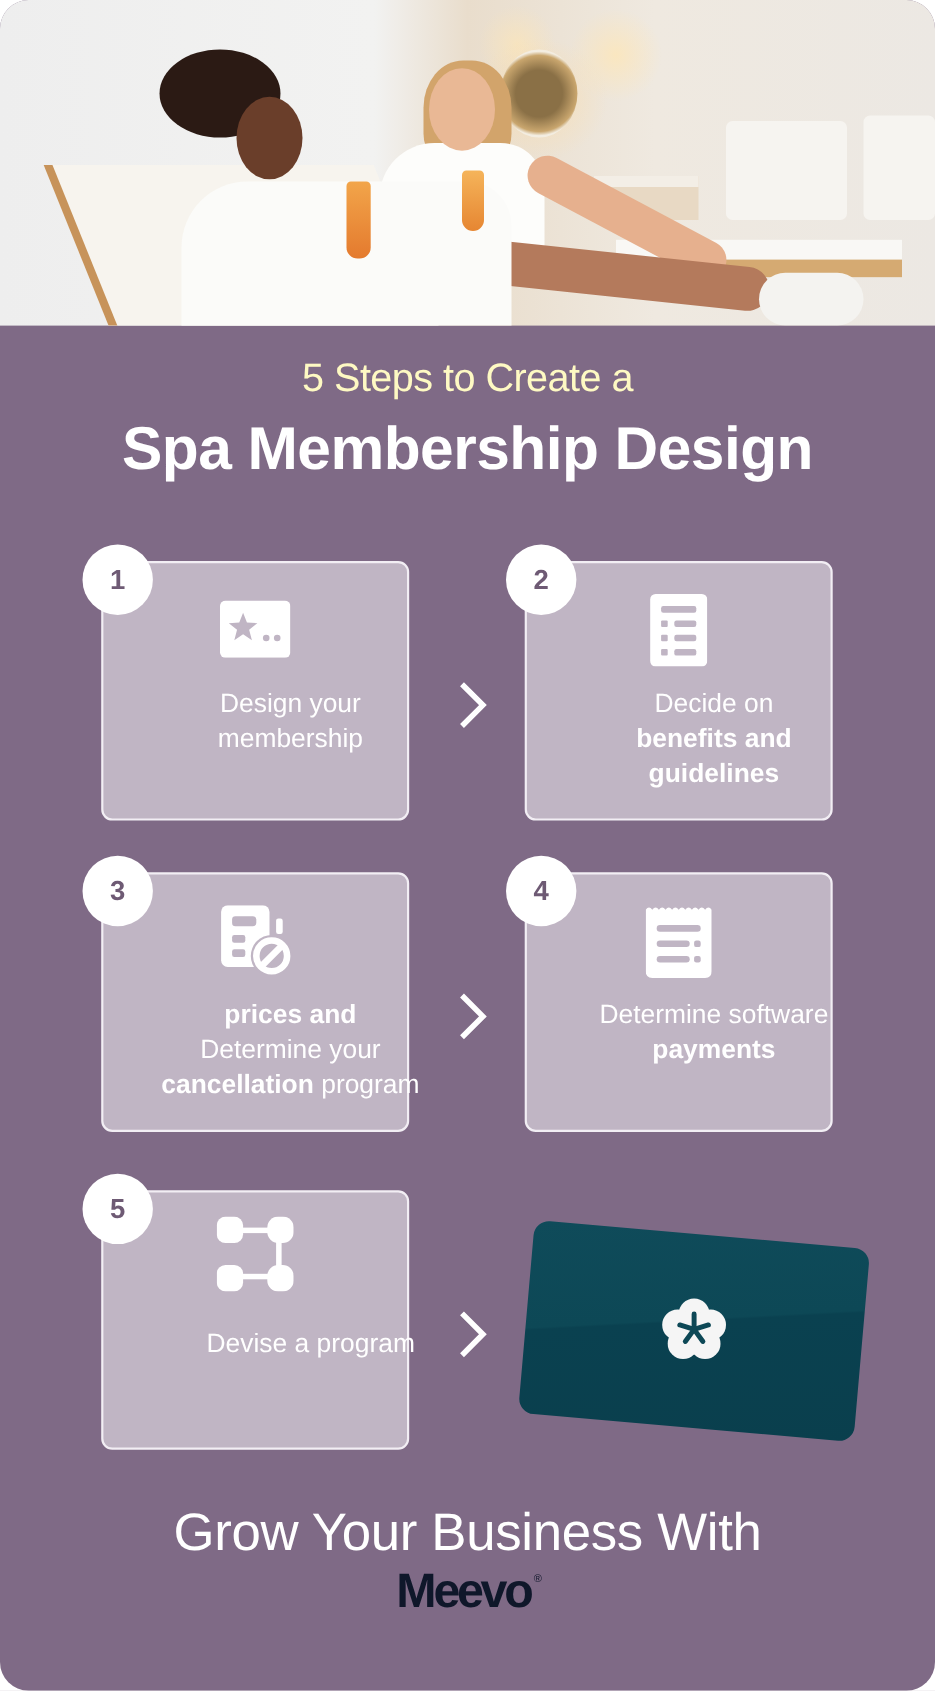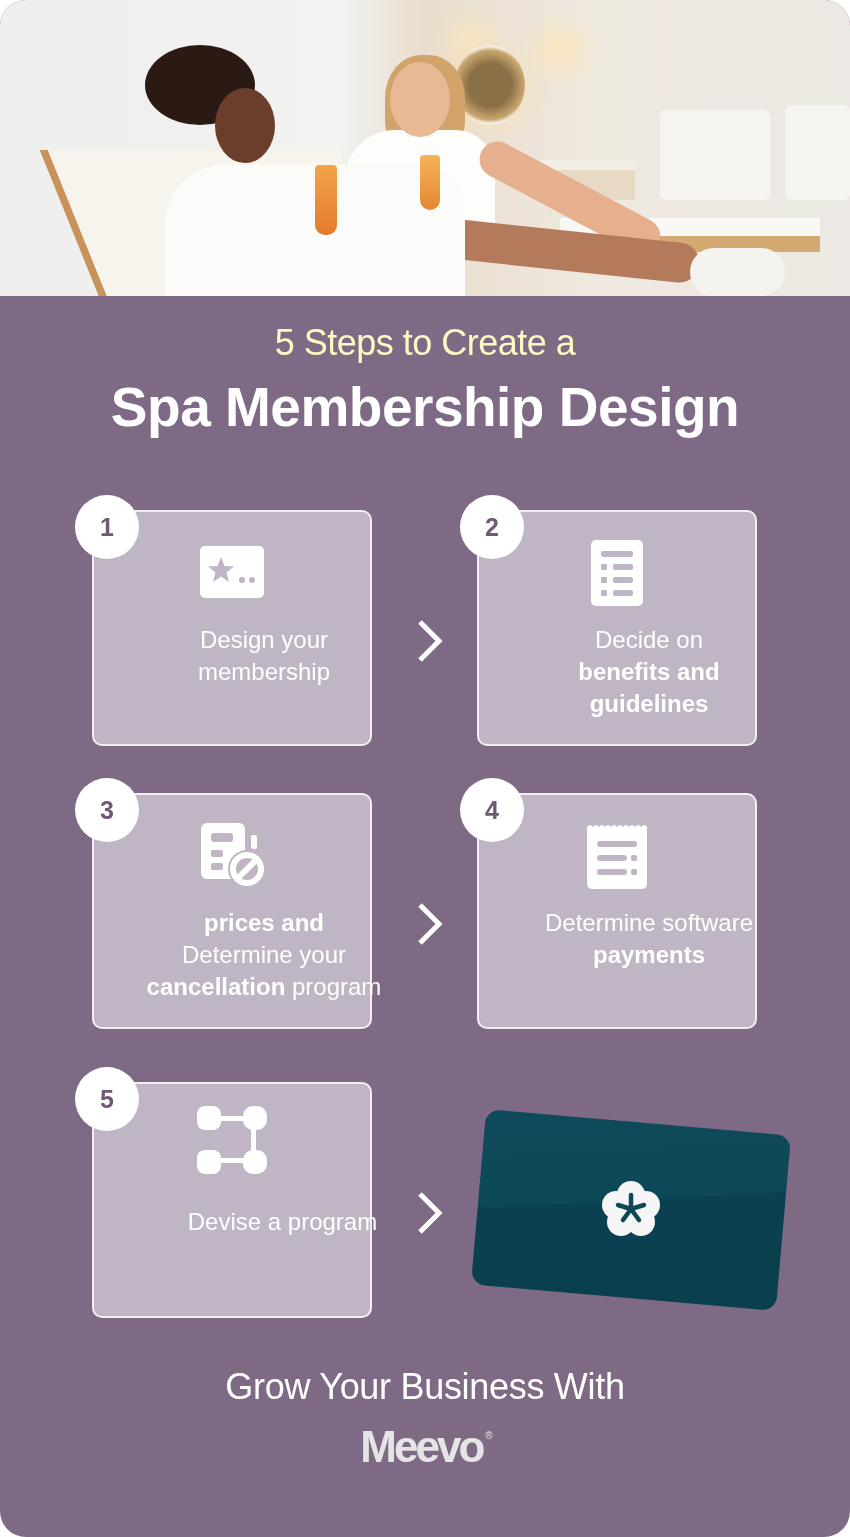--- a/index.html
+++ b/index.html
@@ -84,25 +84,25 @@
   .member-card {
     position: absolute; left: 478px; top: 1122px; width: 306px; height: 176px;
     background: linear-gradient(172deg, #0f4b5a 0%, #0d4856 45%, #0a4150 46%, #0a3f4d 100%);
     border-radius: 14px; transform: rotate(5deg);
   }
   .member-card .flower {
     position: absolute; left: 50%; top: 50%; transform: translate(-50%, -50%) rotate(-5deg);
   }
   .footer-text {
     position: absolute; left: 0; top: 1366px; width: 850px; text-align: center;
-    color: #ffffff; font-size: 36px; font-weight: 400; letter-spacing: -0.3px;
+    color: #ffffff; font-size: 48px; font-weight: 400; letter-spacing: -0.3px;
   }
   .logo {
     position: absolute; left: 0; top: 1422px; width: 850px; text-align: center;
-    color: #e5e5e5; font-size: 44px; font-weight: 700; letter-spacing: -3px;
+    color: #0f172a; font-size: 44px; font-weight: 700; letter-spacing: -3px;
   }
   .logo sup { font-size: 10px; letter-spacing: 0; vertical-align: top; position: relative; top: 8px; left: 3px; font-weight: 400; }
 </style>
 </head>
 <body>
 
 <div class="page">
 
   <div class="hero">
     <div class="mirror"></div>

